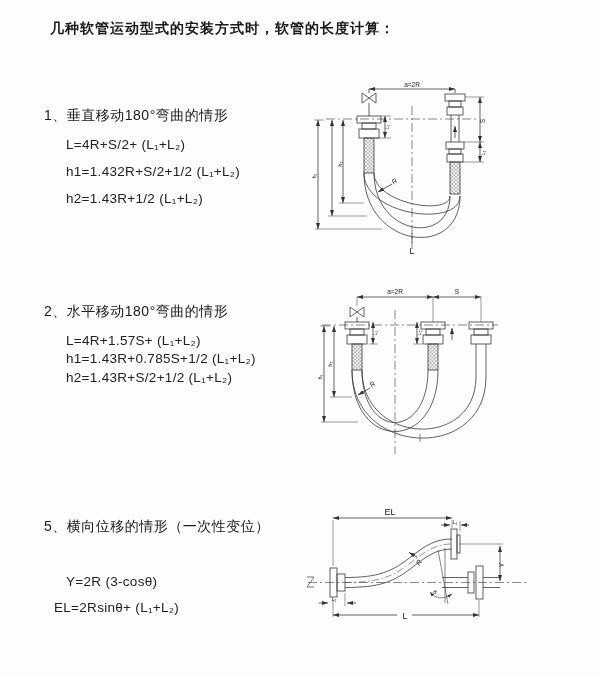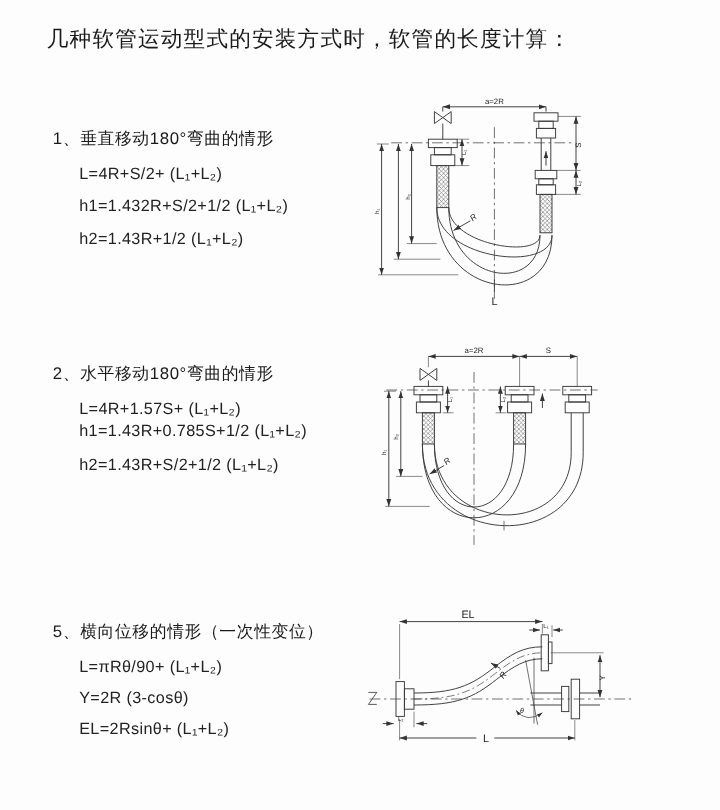--- a/index.html
+++ b/index.html
@@ -1,18 +1,18 @@
 <!DOCTYPE html>
 <html><head>
 <meta charset="utf-8">
 <style>
   html,body{margin:0;padding:0;background:#fff;}
   .page{position:relative;width:600px;height:675px;background:#fdfdfd;overflow:hidden;
         font-family:"Liberation Sans","DejaVu Sans",sans-serif;color:#1a1a1a;}
-  .title{position:absolute;left:39px;top:20px;font-size:18px;font-weight:normal;letter-spacing:1px;}
+  .title{position:absolute;left:50px;top:20px;font-size:14px;font-weight:bold;letter-spacing:1px;}
   .heading{position:absolute;font-size:14px;font-weight:normal;letter-spacing:0.5px;white-space:nowrap;}
   .formula{position:absolute;font-size:13.5px;letter-spacing:0.3px;white-space:nowrap;color:#222;text-align:right;}
   svg{position:absolute;}
   svg text{font-family:"Liberation Sans","DejaVu Sans",sans-serif;fill:#222;}
   .dimtxt{font-size:6.5px;}
   .dimtxt-sm{font-size:5px;}
   .biglbl{font-size:9px;}
   .rlbl{font-size:7px;font-style:italic;}
 </style>
 </head>
@@ -23,26 +23,25 @@
   <div class="title">几种软管运动型式的安装方式时，软管的长度计算：</div>
 
   <div class="heading" style="left:44px;top:107px">1、垂直移动180°弯曲的情形</div>
   <div class="formula" style="left:66px;top:137px">L=4R+S/2+ (L₁+L₂)</div>
   <div class="formula" style="left:66px;top:164px">h1=1.432R+S/2+1/2 (L₁+L₂)</div>
   <div class="formula" style="left:66px;top:191px">h2=1.43R+1/2 (L₁+L₂)</div>
 
   <div class="heading" style="left:44px;top:303px">2、水平移动180°弯曲的情形</div>
   <div class="formula" style="left:66px;top:333px">L=4R+1.57S+ (L₁+L₂)</div>
   <div class="formula" style="left:66px;top:351px">h1=1.43R+0.785S+1/2 (L₁+L₂)</div>
-  <div class="formula" style="left:66px;top:380px">h2=1.43R+S/2+1/2 (L₁+L₂)</div>
+  <div class="formula" style="left:66px;top:370px">h2=1.43R+S/2+1/2 (L₁+L₂)</div>
 
   <div class="heading" style="left:44px;top:518px">5、横向位移的情形（一次性变位）</div>
-  <div class="formula" style="left:66px;top:548px">L=πRθ/90+ (L₁+L₂)</div>
   <div class="formula" style="left:66px;top:574px">Y=2R (3-cosθ)</div>
-  <div class="formula" style="left:66px;top:600px">EL=2Rsinθ+ (L₁+L₂)</div>
+  <div class="formula" style="left:54px;top:600px">EL=2Rsinθ+ (L₁+L₂)</div>
 
   <svg width="0" height="0" style="position:absolute">
     <defs>
       <pattern id="hatch" width="3.6" height="3.6" patternUnits="userSpaceOnUse">
         <path d="M0,0 L3.6,3.6 M3.6,0 L0,3.6" stroke="#666" stroke-width="0.45"></path>
       </pattern>
       <marker id="ar" viewBox="0 0 10 10" refX="9.5" refY="5" markerWidth="8" markerHeight="8" orient="auto-start-reverse" markerUnits="strokeWidth">
         <path d="M0,1.8 L9.5,5 L0,8.2 z" fill="#333"></path>
       </marker>
     </defs>

